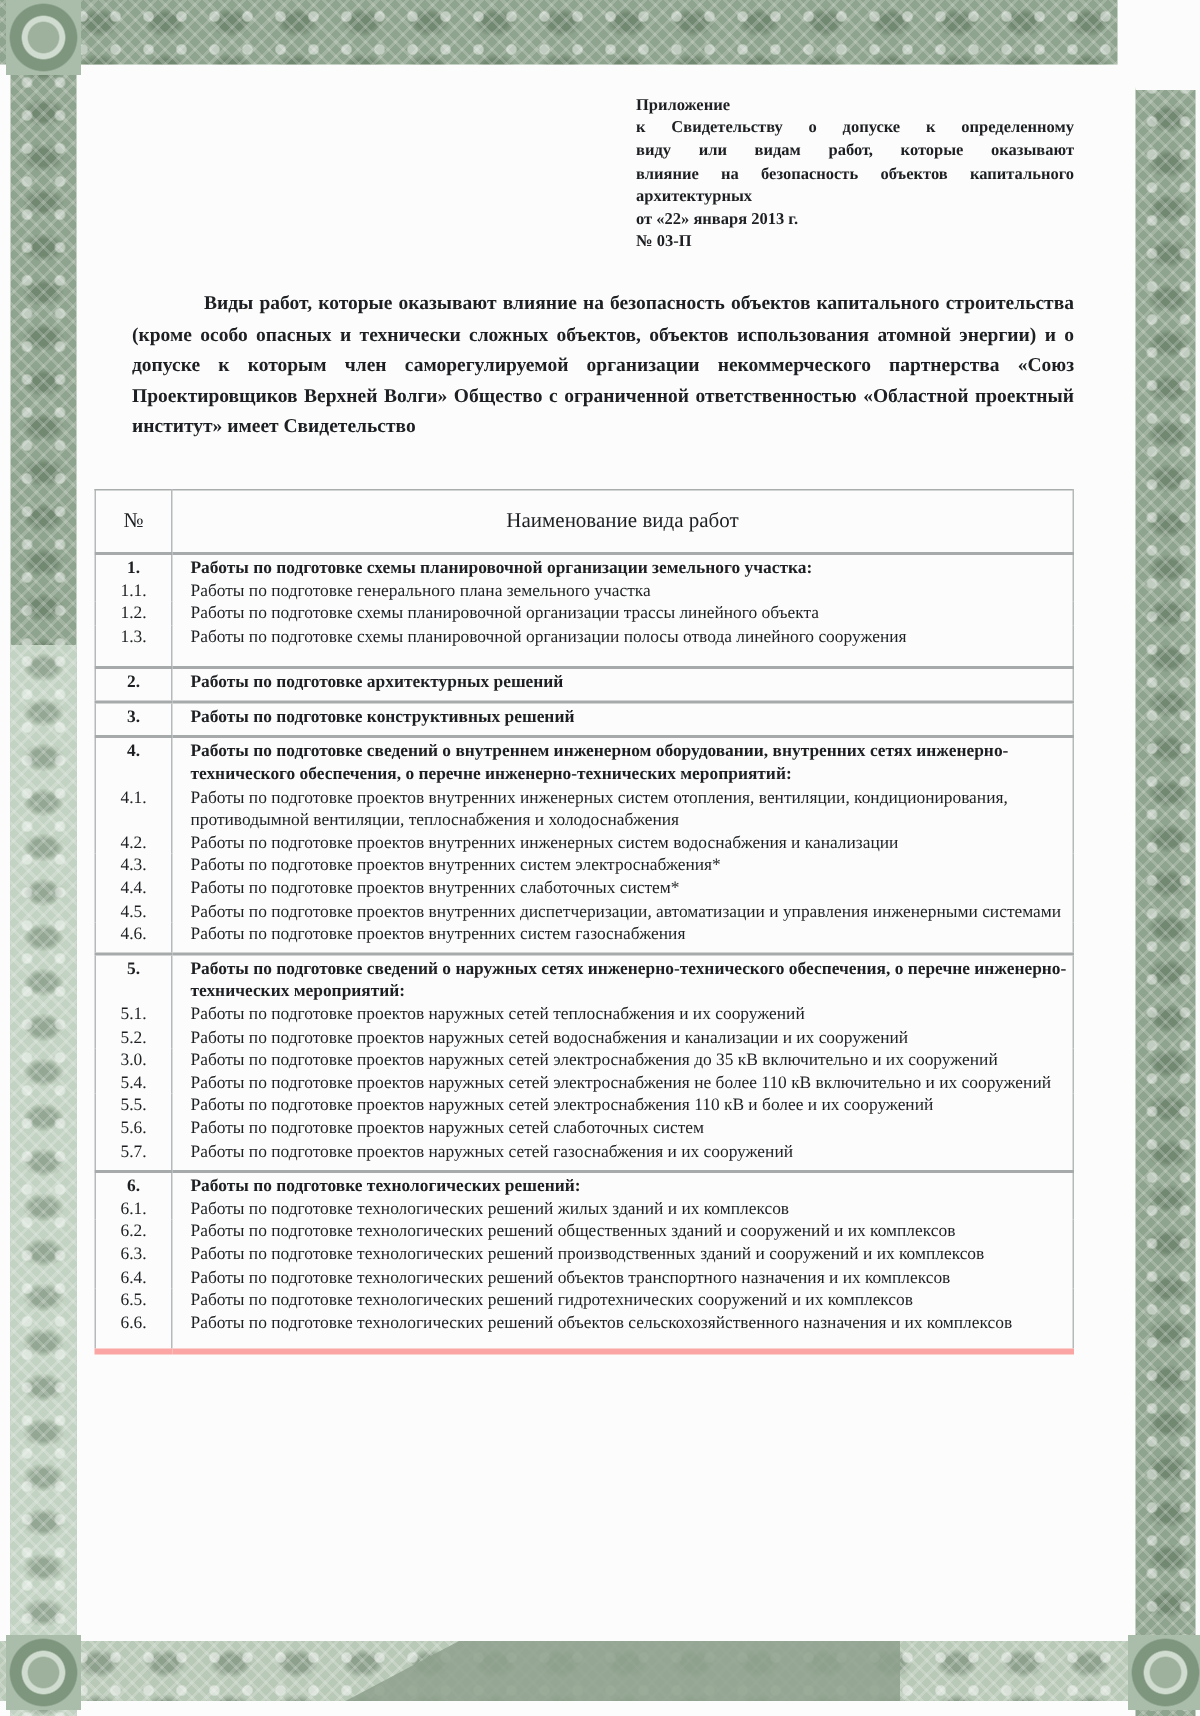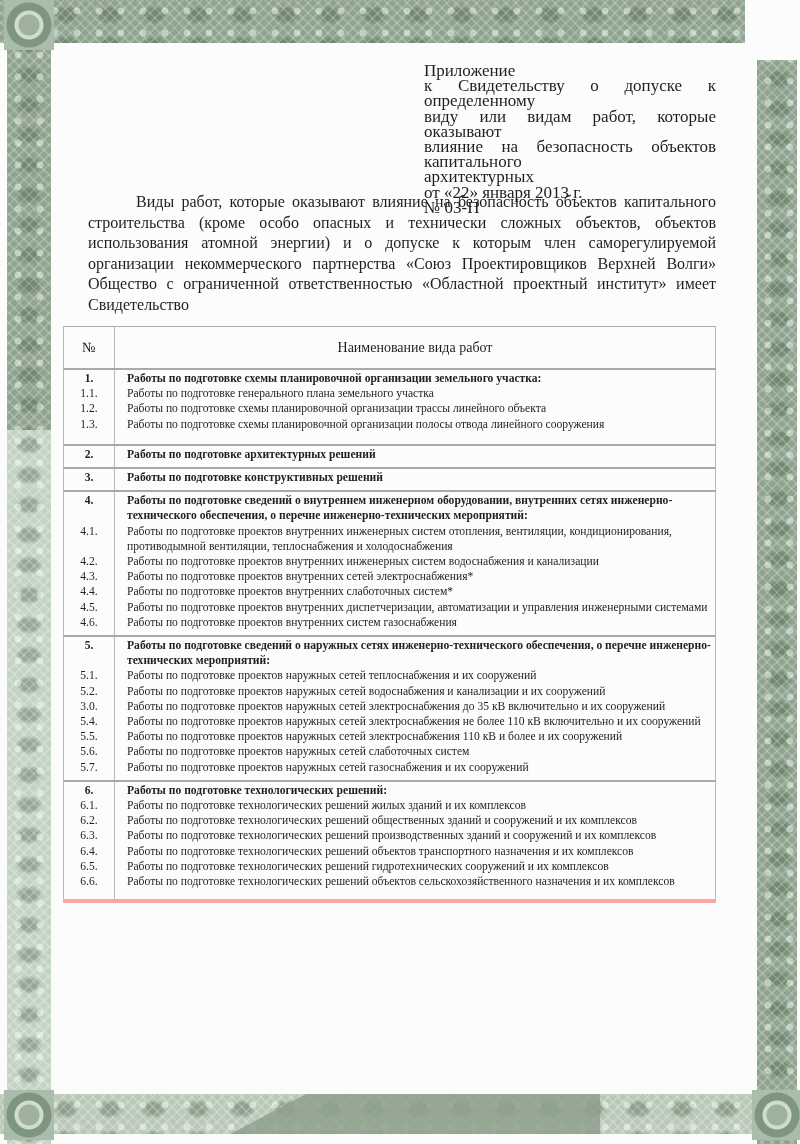--- a/index.html
+++ b/index.html
@@ -43,26 +43,26 @@
     background:#fbfcfb; clip-path:polygon(0 0, 100% 0, 100% 100%, 22% 100%);
   }
   .footer-microtext {
     position:absolute; left:55px; top:1135px; font-size:3px; color:#6d7f6d;
     font-family:"Liberation Sans", sans-serif; white-space:nowrap;
   }
 
   
   .appendix {
     position:absolute; left:424px; top:63px; width:292px;
-    font-size:17px; line-height:15.2px;
+    font-size:11px; line-height:15.2px;font-weight:bold;
   }
   .appendix .just { text-align:justify; text-align-last:justify; }
   .title {
     position:absolute; left:88px; top:192px; width:628px;
-    font-weight:normal; font-size:16px; line-height:20.6px;
+    font-weight:bold; font-size:13px; line-height:20.6px;
     text-align:justify; text-indent:48px;
   }
   table.works {
     position:absolute; left:63px; top:326px; width:653px;
     border-collapse:collapse; font-size:11.6px; line-height:15.2px;
   }
   table.works td, table.works th { border-left:1px solid #b5b9b9; border-right:1px solid #b5b9b9; padding:0; vertical-align:top; }
   table.works tr.head th {
     height:41px; font-weight:normal; font-size:14px; vertical-align:middle;
     border-top:1px solid #a9adad; border-bottom:1px solid #a9adad;
@@ -150,21 +150,21 @@
     <tr>
       <td class="col-num">4.1.</td>
       <td class="col-name">Работы по подготовке проектов внутренних инженерных систем отопления, вентиляции, кондиционирования, противодымной вентиляции, теплоснабжения и холодоснабжения</td>
     </tr>
     <tr>
       <td class="col-num">4.2.</td>
       <td class="col-name">Работы по подготовке проектов внутренних инженерных систем водоснабжения и канализации</td>
     </tr>
     <tr>
       <td class="col-num">4.3.</td>
-      <td class="col-name">Работы по подготовке проектов внутренних сетей электроснабжения*</td>
+      <td class="col-name">Работы по подготовке проектов внутренних систем электроснабжения*</td>
     </tr>
     <tr>
       <td class="col-num">4.4.</td>
       <td class="col-name">Работы по подготовке проектов внутренних слаботочных систем*</td>
     </tr>
     <tr>
       <td class="col-num">4.5.</td>
       <td class="col-name">Работы по подготовке проектов внутренних диспетчеризации, автоматизации и управления инженерными системами</td>
     </tr>
     <tr class="sec-end">

